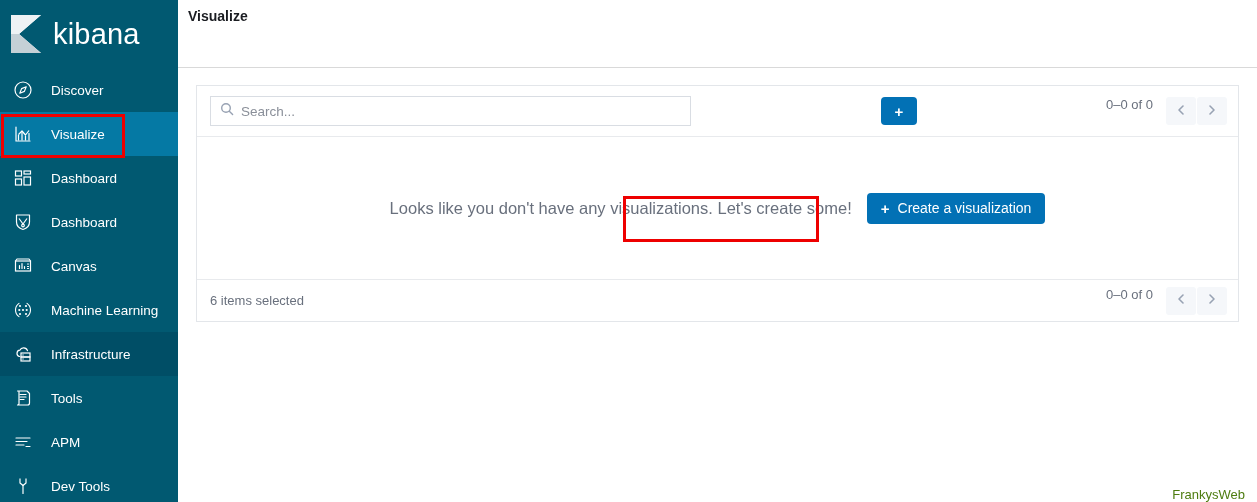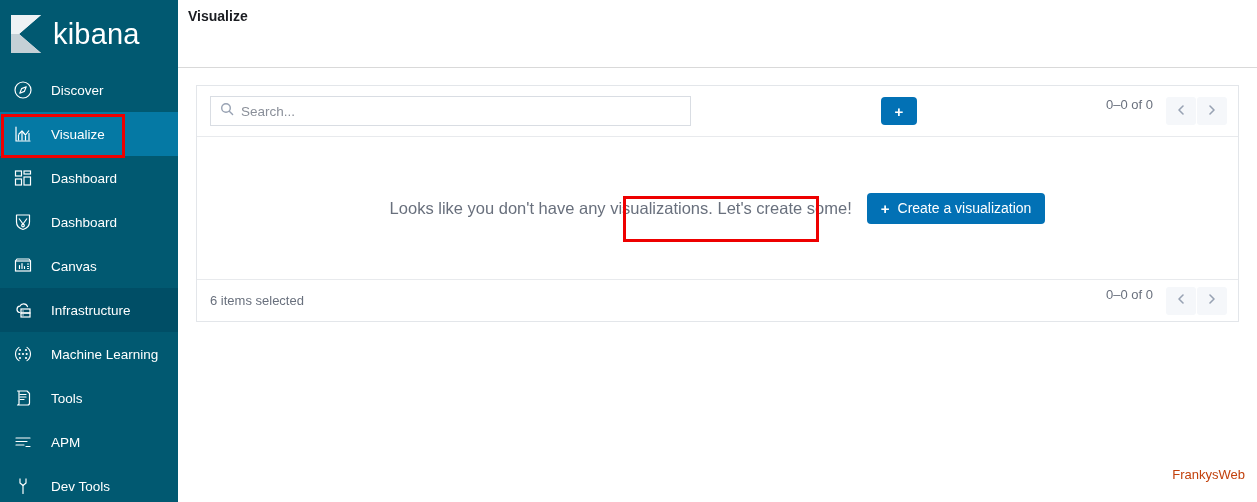--- a/index.html
+++ b/index.html
@@ -177,23 +177,23 @@
     position: absolute;
     border: 3px solid #ee0000;
     pointer-events: none;
     z-index: 30;
   }
   #annot-sidebar { left: 1px; top: 114px; width: 124px; height: 44px; }
   #annot-create  { left: 623px; top: 196px; width: 196px; height: 46px; }
 
   .watermark {
     position: absolute;
-    right: 12px; bottom: 20px;
+    right: 12px; bottom: 0;
     font-size: 13px;
-    color: #c2410c;
+    color: #4d7c0f;
     z-index: 20;
   }
 </style>
 </head>
 <body>
 
 <div class="app">
 
   <div class="sidebar">
 
@@ -262,48 +262,48 @@
           <svg width="20" height="20" viewBox="0 0 20 20" fill="none" stroke="#ffffff" stroke-width="1.2">
             <rect x="2.5" y="5" width="15" height="10"></rect>
             <path d="M2.5 5 L4 3 H16 L17.5 5" stroke-linejoin="round"></path>
             <path d="M6.5 12.5 V9.5 M9 12.5 V7.5 M11.5 12.5 V10.5" stroke-linecap="round"></path>
             <path d="M14.5 8 H15.5 M14.5 10.5 H15.5 M14.5 12.5 H15.5" stroke-linecap="round"></path>
           </svg>
         </span>
         <span>Canvas</span>
       </div>
 
-      <div class="nav-item hovered">
-        <span class="nav-icon">
-          <svg width="20" height="20" viewBox="0 0 20 20" fill="none" stroke="#ffffff" stroke-width="1.2">
-            <path d="M6.5 12.5 A3.2 3.2 0 0 1 6.8 6.2 A4.2 4.2 0 0 1 14.5 6.6" stroke-linecap="round"></path>
-            <rect x="8" y="9" width="9" height="4"></rect>
-            <rect x="8" y="13" width="9" height="4"></rect>
-            <circle cx="10" cy="11" r="0.7" fill="#ffffff" stroke="none"></circle>
-            <circle cx="10" cy="15" r="0.7" fill="#ffffff" stroke="none"></circle>
-          </svg>
-        </span>
-        <span>Infrastructure</span>
-      </div>
-
       <div class="nav-item">
         <span class="nav-icon">
           <svg width="20" height="20" viewBox="0 0 20 20" fill="none" stroke="#ffffff" stroke-width="1.1">
             <path d="M6 3.4 A8 8 0 0 0 6 16.6" stroke-linecap="round"></path>
             <path d="M14 3.4 A8 8 0 0 1 14 16.6" stroke-linecap="round"></path>
             <circle cx="7" cy="6" r="1.1" fill="#ffffff" stroke="none"></circle>
             <circle cx="13" cy="6" r="1.1" fill="#ffffff" stroke="none"></circle>
             <circle cx="6.3" cy="10" r="1.1" fill="#ffffff" stroke="none"></circle>
             <circle cx="13.7" cy="10" r="1.1" fill="#ffffff" stroke="none"></circle>
             <circle cx="7" cy="14" r="1.1" fill="#ffffff" stroke="none"></circle>
             <circle cx="13" cy="14" r="1.1" fill="#ffffff" stroke="none"></circle>
             <circle cx="10" cy="10" r="1.1" fill="#ffffff" stroke="none"></circle>
           </svg>
         </span>
         <span>Machine Learning</span>
+      </div>
+
+      <div class="nav-item hovered">
+        <span class="nav-icon">
+          <svg width="20" height="20" viewBox="0 0 20 20" fill="none" stroke="#ffffff" stroke-width="1.2">
+            <path d="M6.5 12.5 A3.2 3.2 0 0 1 6.8 6.2 A4.2 4.2 0 0 1 14.5 6.6" stroke-linecap="round"></path>
+            <rect x="8" y="9" width="9" height="4"></rect>
+            <rect x="8" y="13" width="9" height="4"></rect>
+            <circle cx="10" cy="11" r="0.7" fill="#ffffff" stroke="none"></circle>
+            <circle cx="10" cy="15" r="0.7" fill="#ffffff" stroke="none"></circle>
+          </svg>
+        </span>
+        <span>Infrastructure</span>
       </div>
 
       <div class="nav-item">
         <span class="nav-icon">
           <svg width="20" height="20" viewBox="0 0 20 20" fill="none" stroke="#ffffff" stroke-width="1.2">
             <path d="M4.5 3 H14 L16.5 5.5 V15 A2 2 0 0 1 14.5 17 H4.5 A1.6 1.6 0 0 0 6 15.2 V3 Z" stroke-linejoin="round"></path>
             <path d="M7 6.5 H13 M7 9 H13 M7 11.5 H11" stroke-linecap="round"></path>
           </svg>
         </span>
         <span>Tools</span>

